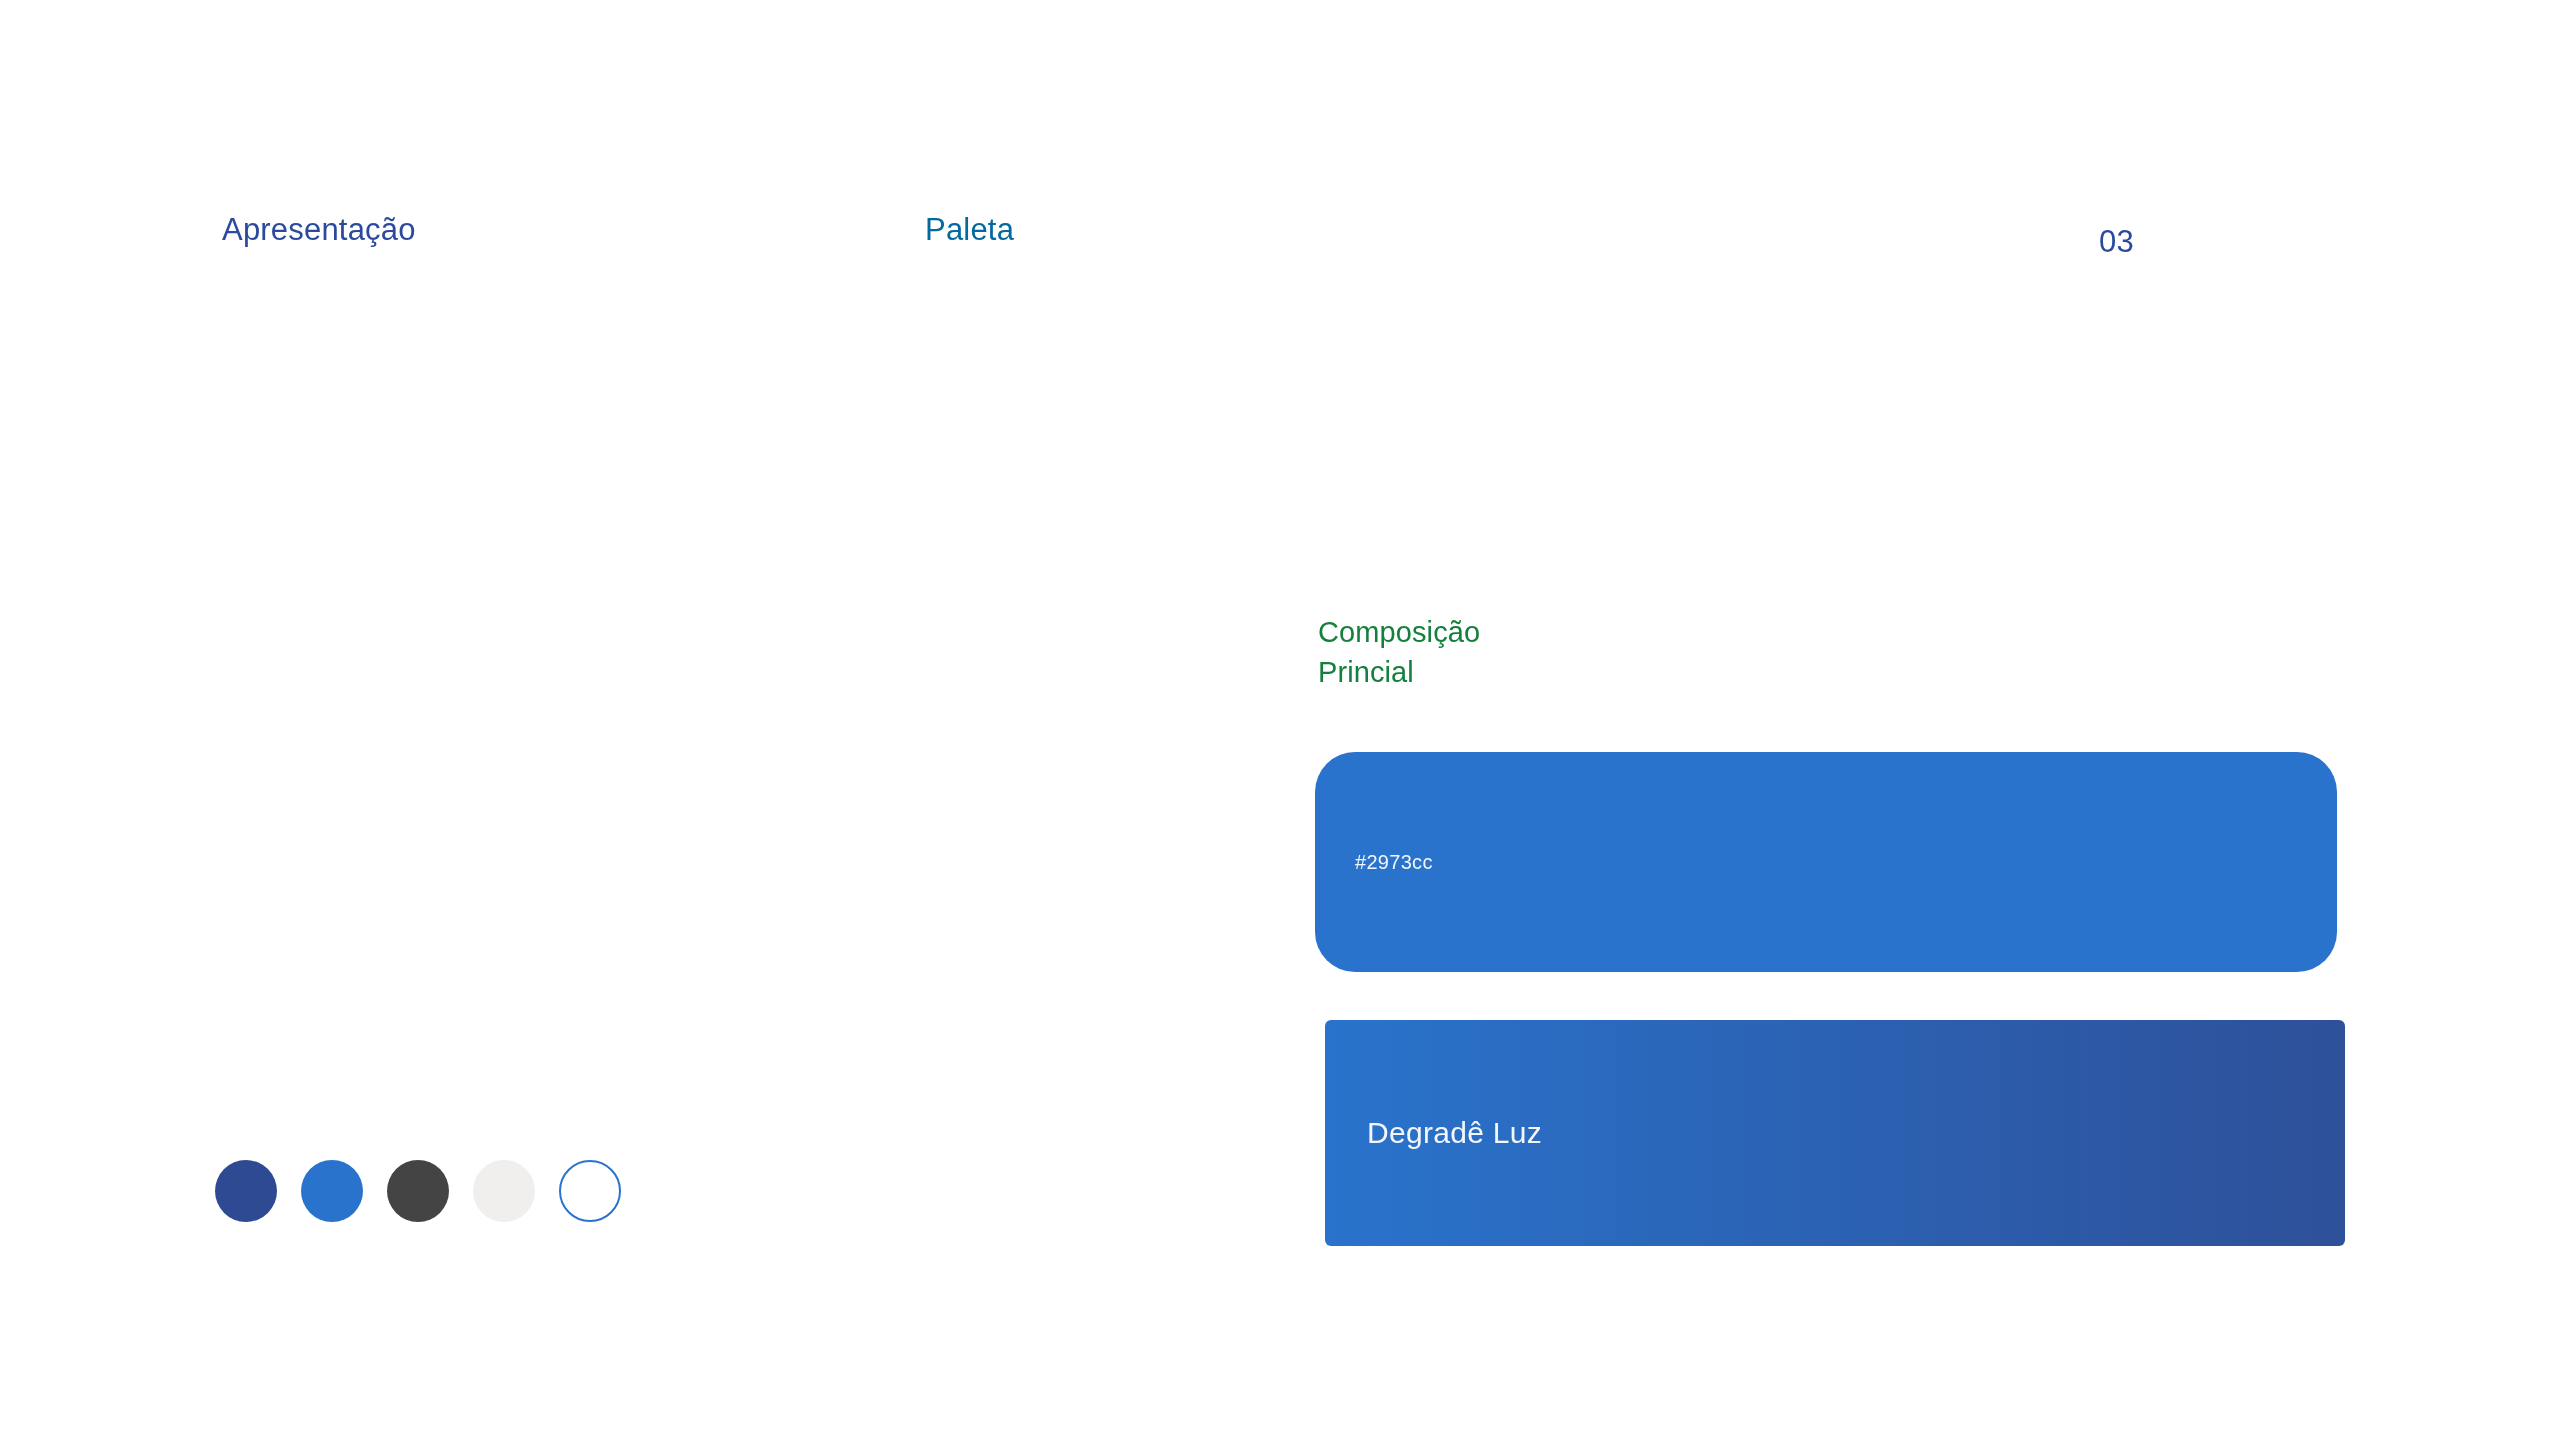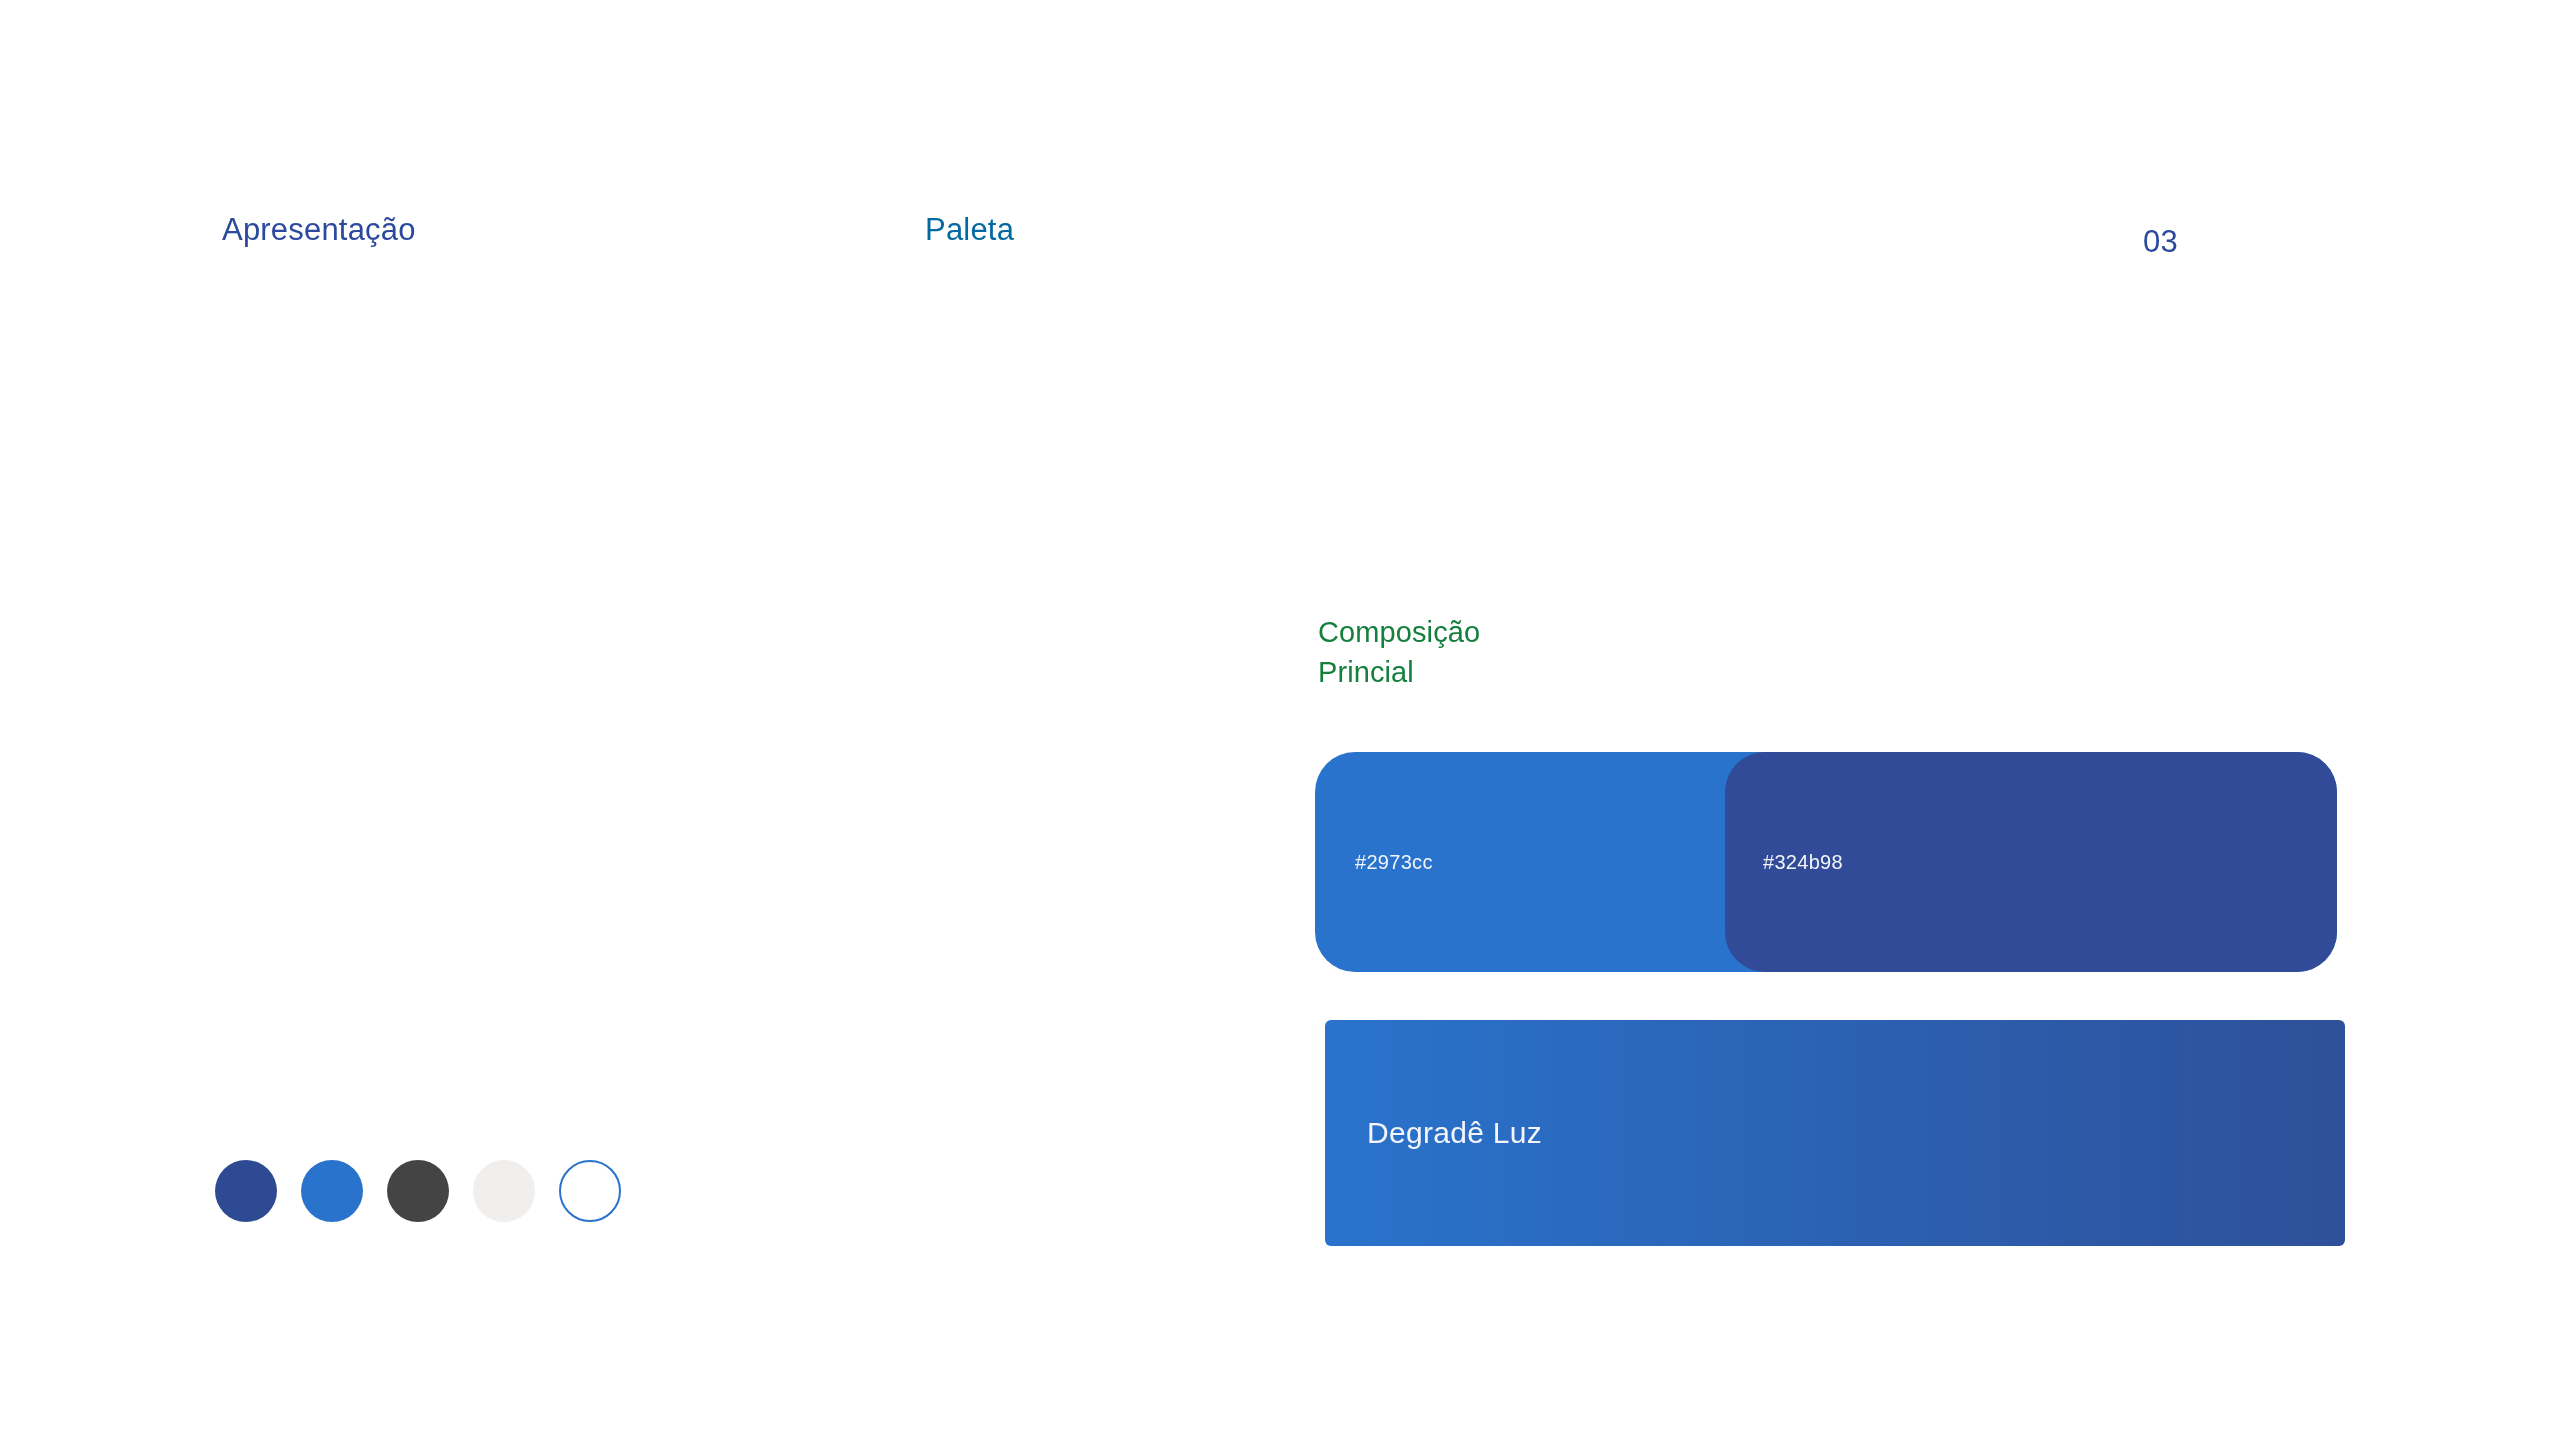--- a/index.html
+++ b/index.html
@@ -12,21 +12,20 @@
     font-family: "Liberation Sans", sans-serif;
     -webkit-font-smoothing: antialiased;
   }
 
   .slide {
     position: relative;
     width: 2356px;
     height: 1440px;
     background: #ffffff;
     overflow: hidden;
-    padding-left: 44px;
   }
 
   
   .header-item {
     position: absolute;
     font-size: 31px;
     font-weight: 500;
     letter-spacing: 0.2px;
     color: #2b4a9e;
     white-space: nowrap;
@@ -167,22 +166,19 @@
 
   <h2 class="compo-heading" style="color: #15803d;">
     <span>Composição</span>
     <span>Princial</span>
   </h2>
 
   <div class="pair-bar">
     <div class="pair-left" style="background: rgb(41, 115, 204);">
       <span class="pair-label">#2973cc</span>
     </div>
-    <div class="pair-right" style="background: rgb(50, 75, 152);">
-      <span class="pair-label">#324b98</span>
-    </div>
   </div>
 
   <div class="gradient-bar" style="background: linear-gradient(90deg, rgb(41, 115, 204) 0%, rgb(46, 80, 153) 100%);">
     <span class="gradient-label">Degradê Luz</span>
   </div>
 
 </div>
 
 </body></html>

